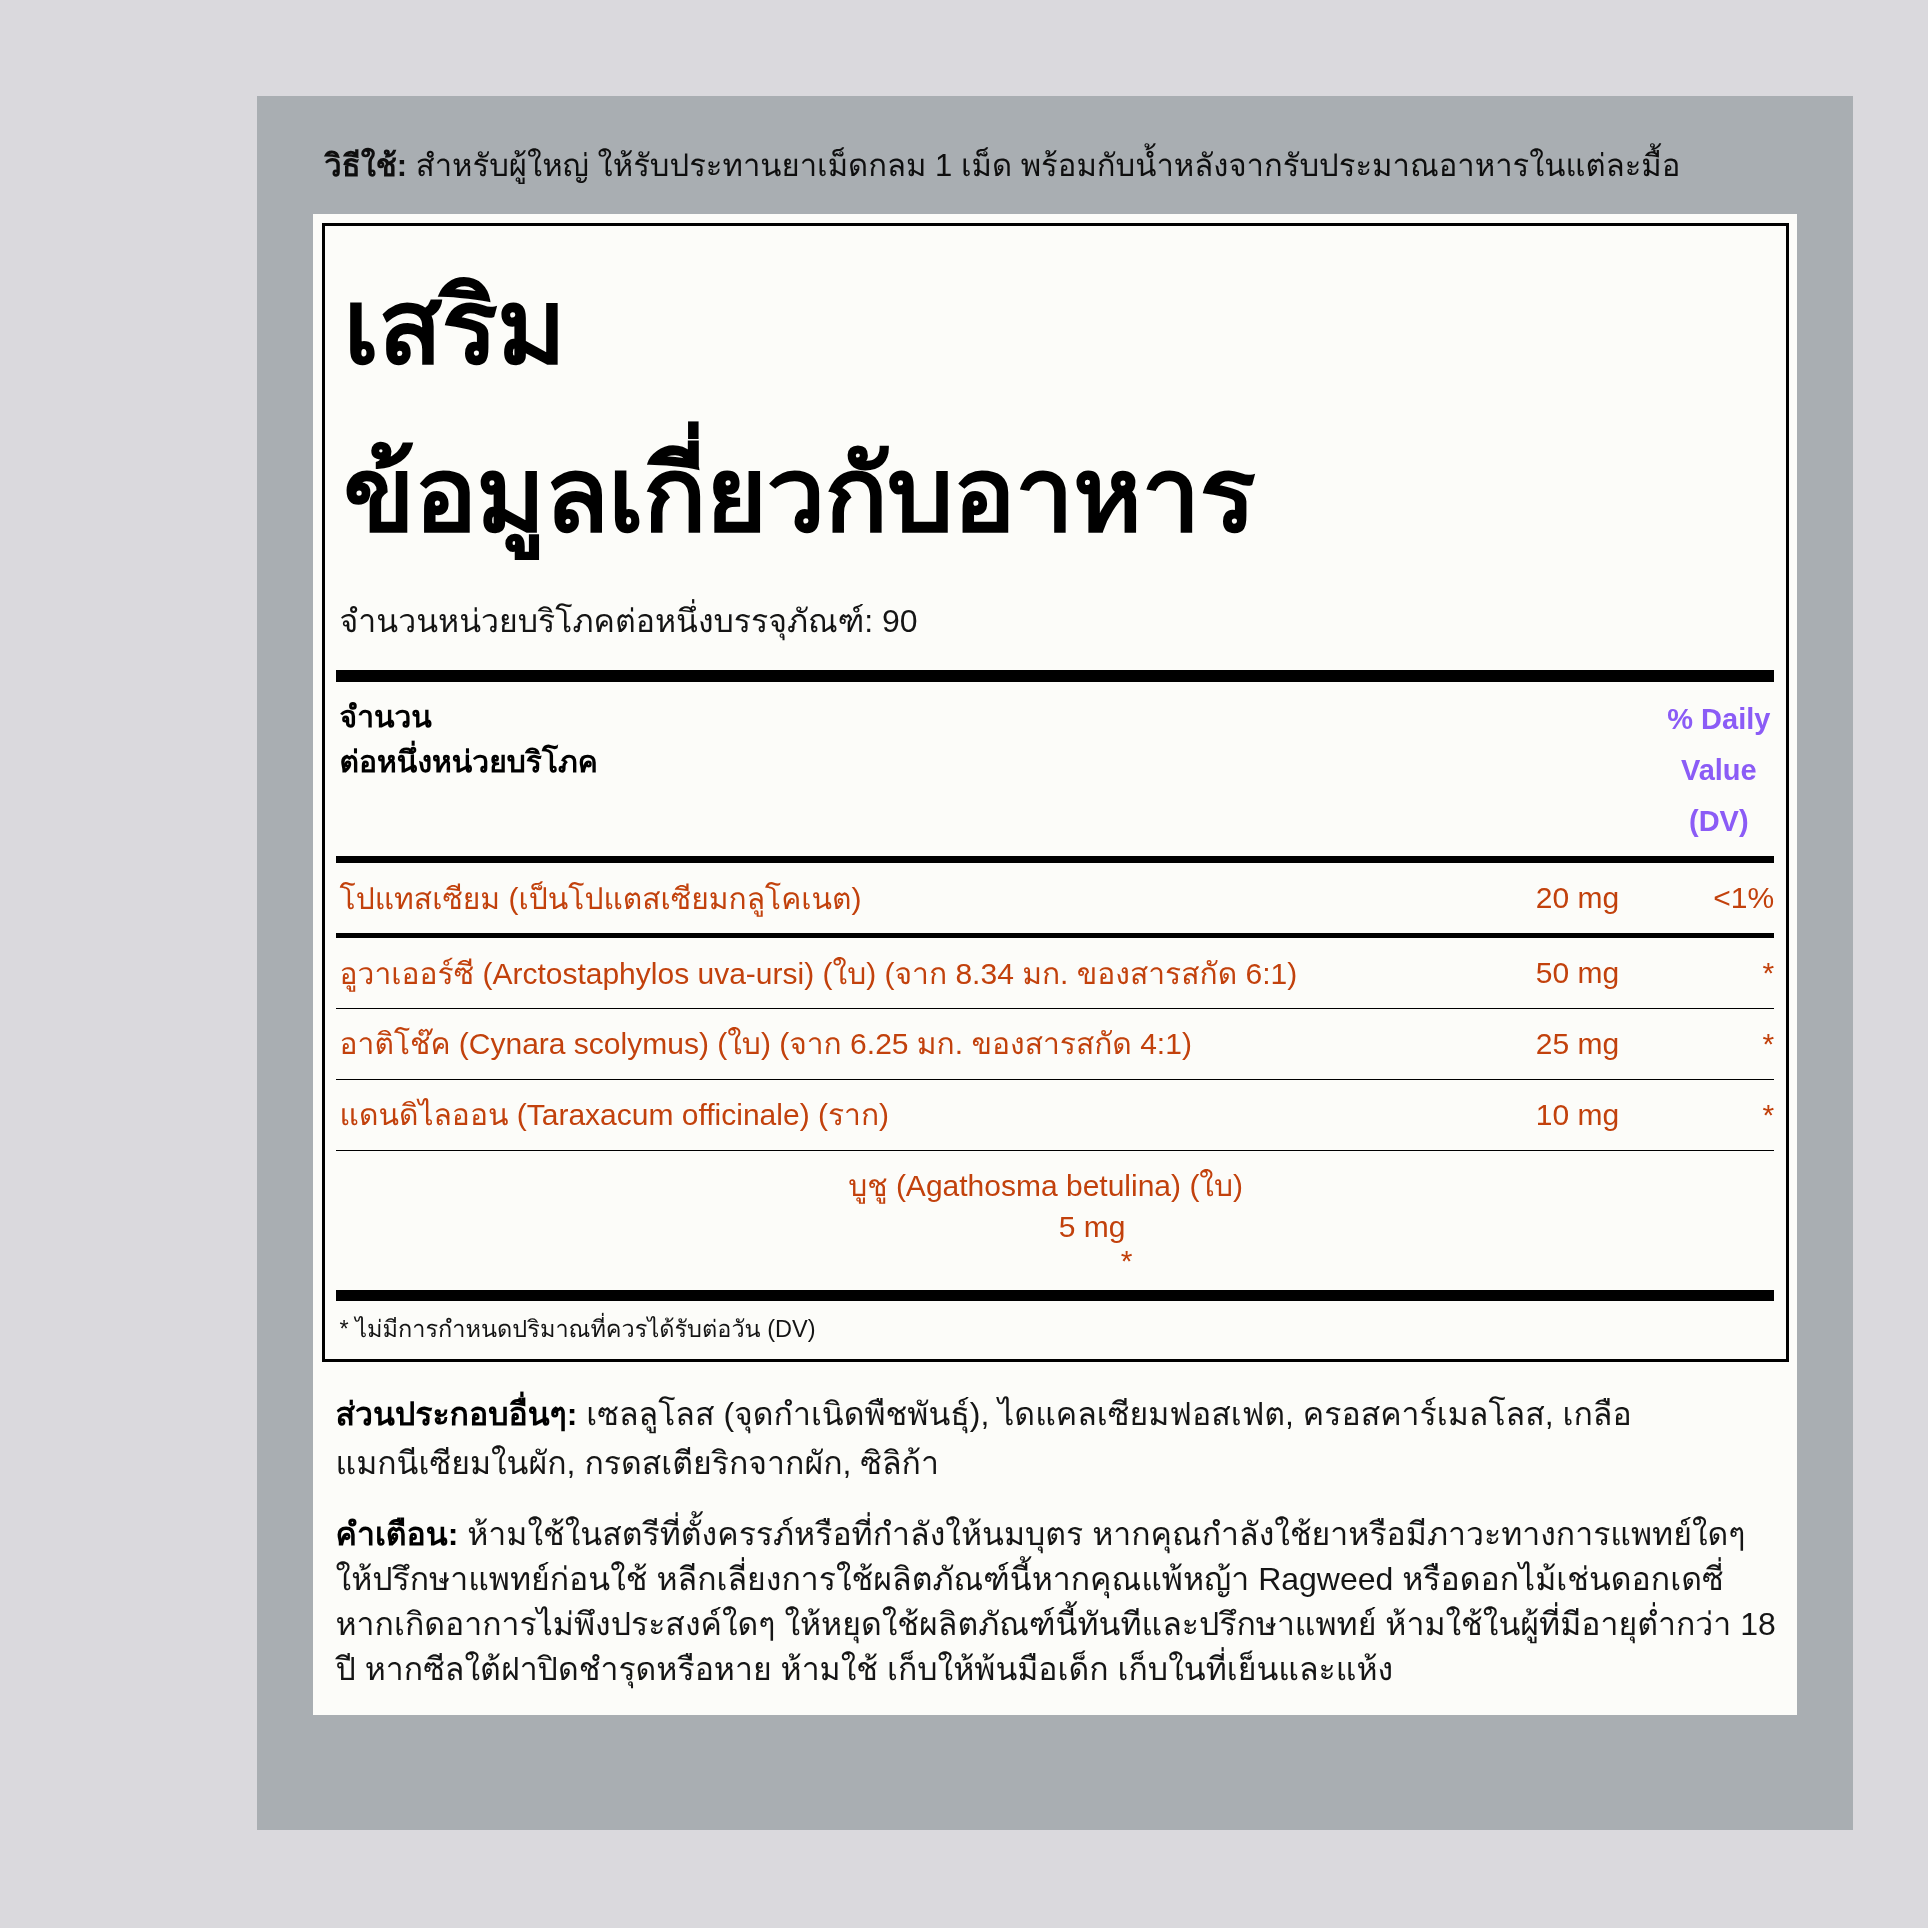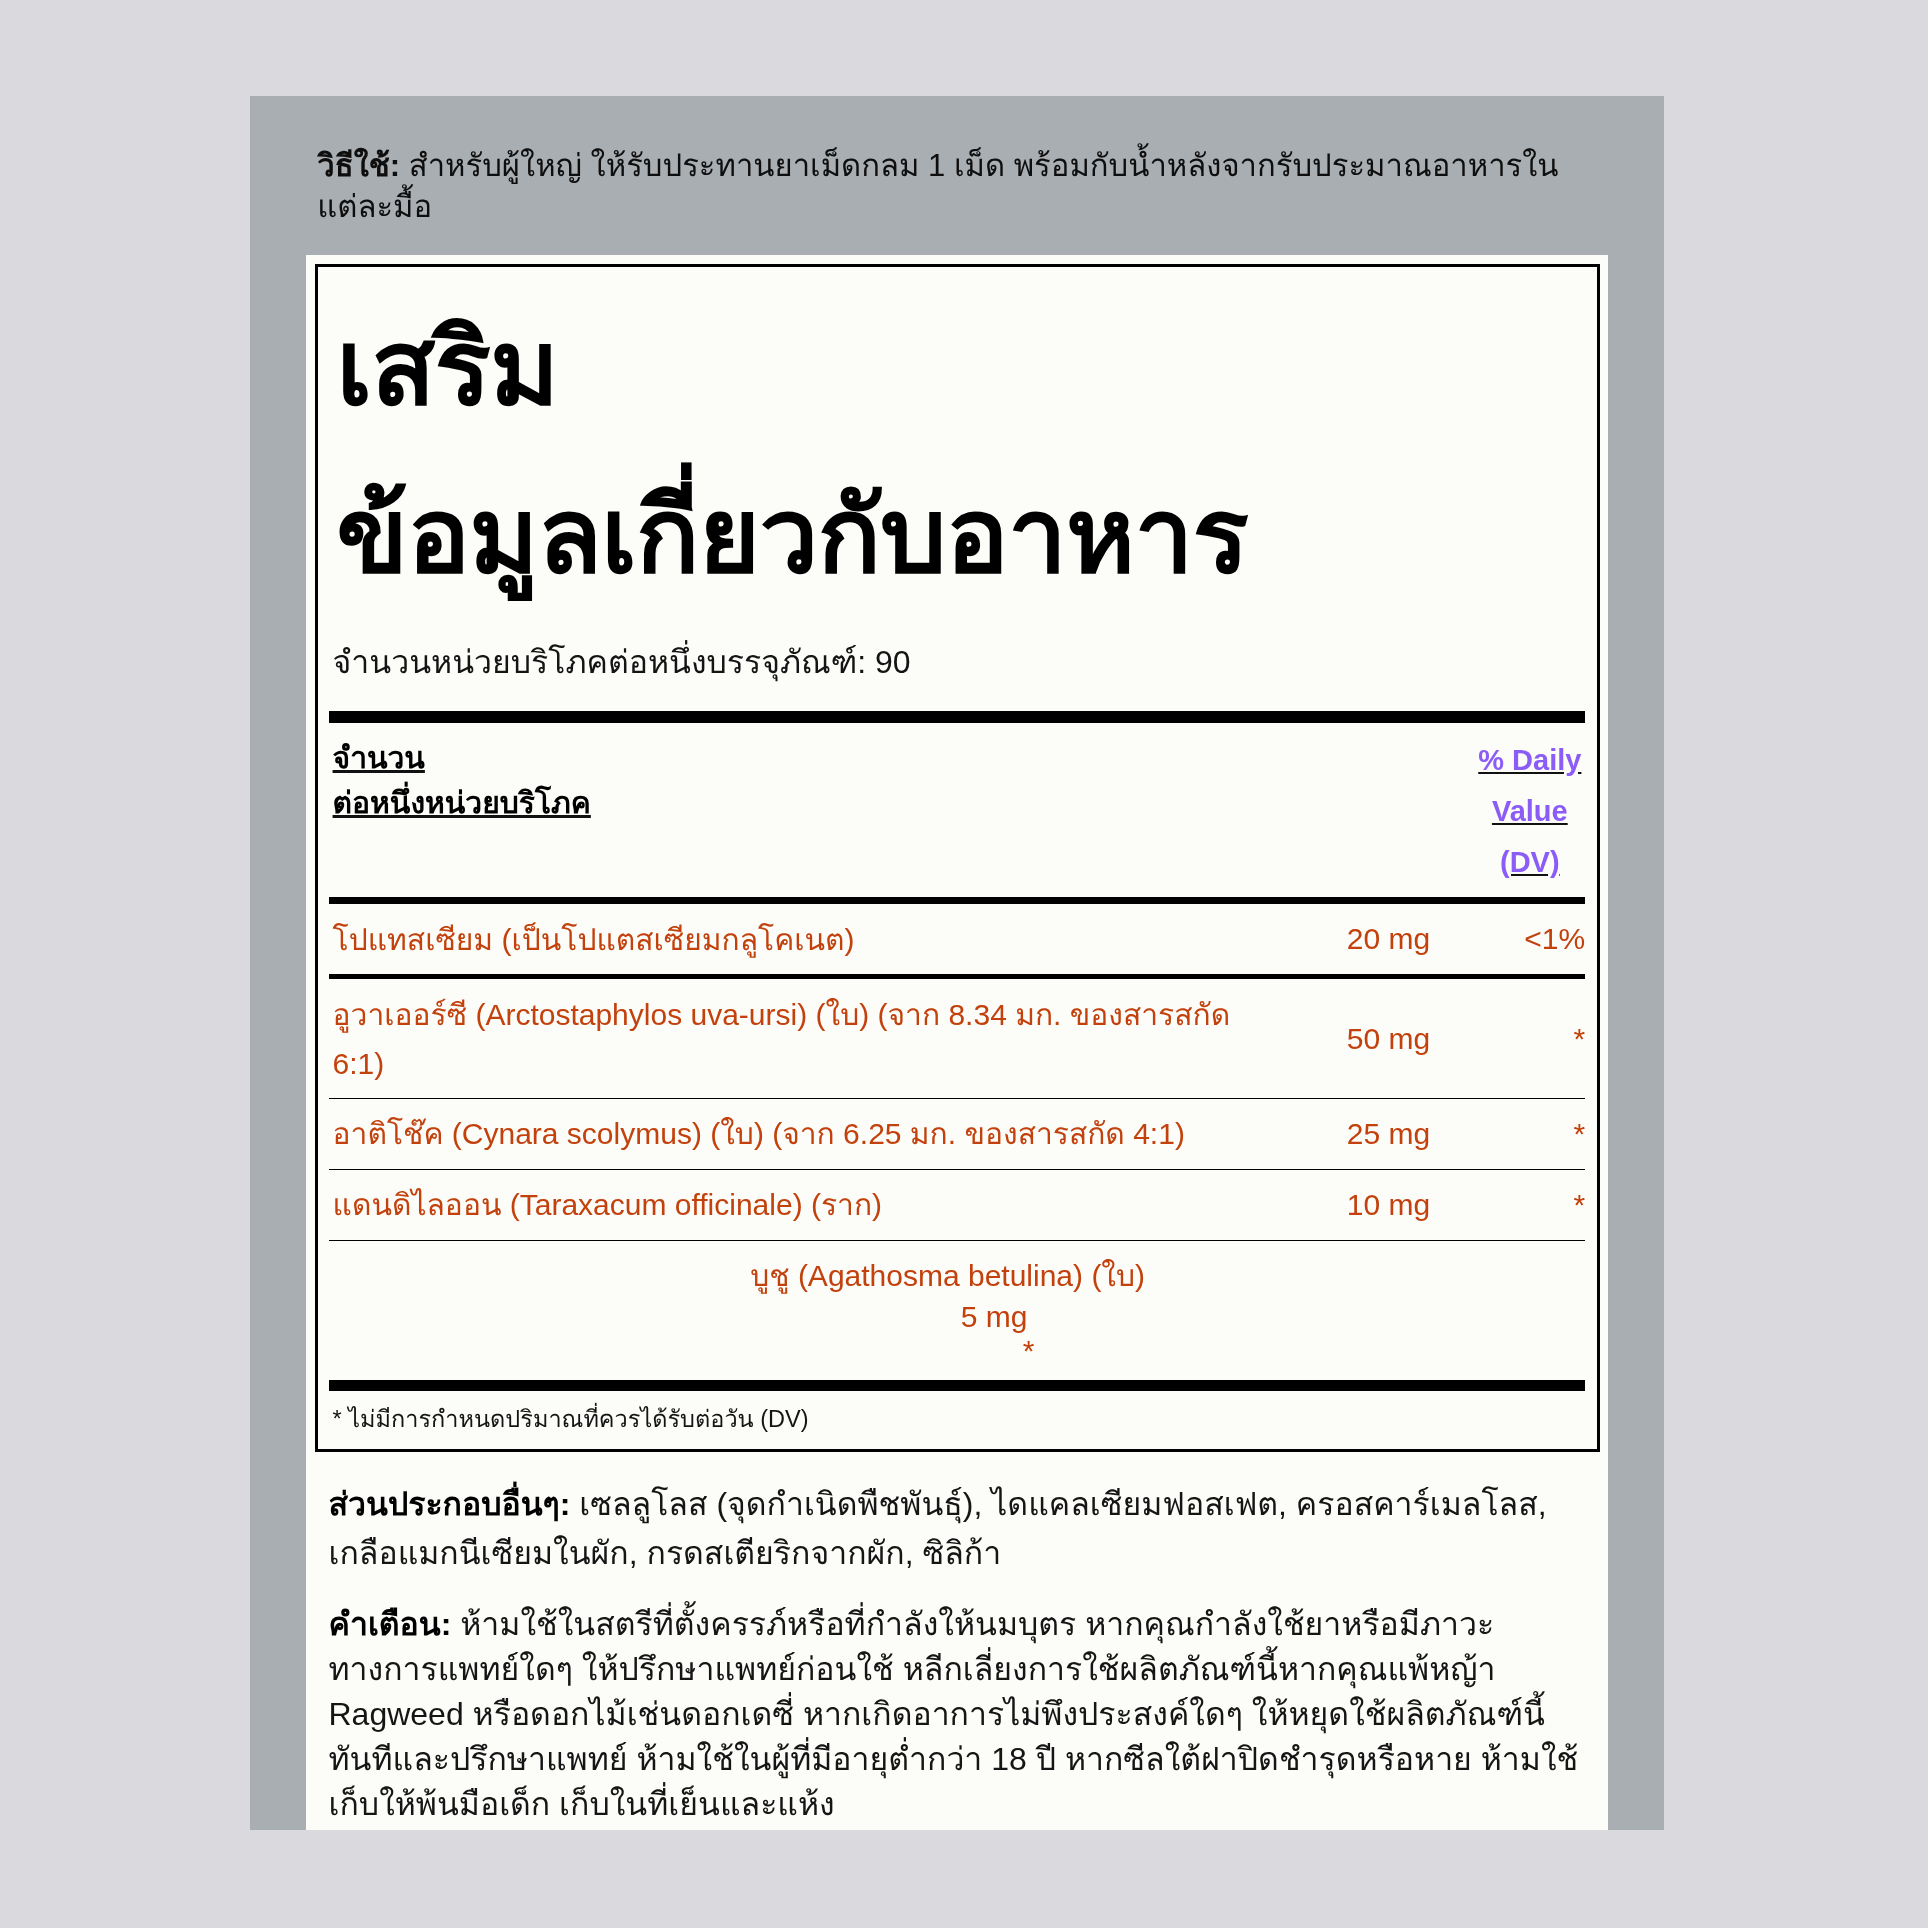--- a/index.html
+++ b/index.html
@@ -5,22 +5,22 @@
   html,body { margin:0; padding:0; }
   body {
     width:1928px; height:1928px;
     background:#dad9dd;
     font-family:"Liberation Sans","DejaVu Sans",sans-serif;
     color:#111;
     position:relative;
     overflow:hidden;
   }
   .label-sheet {
-    position:absolute; left:250px; top:96px;
-    width:1414px; height:1734px;
+    position:absolute; left:257px; top:96px;
+    width:1596px; height:1734px;
     background:#a9aeb2;
     box-sizing:border-box;
     padding:0 56px;
     overflow:hidden;
   }
   .usage { margin:49px 0 0 11.3px; font-size:31px; line-height:41px; color:#0e0e0e; }
   .usage b { font-weight:bold; }
 
   .facts-panel {
     margin-top:28px;
@@ -37,21 +37,21 @@
     letter-spacing:-0.9px;
   }
   .serving-line { font-size:32px; line-height:41px; margin:0 0 15px 3.8px; color:#141414; }
   .serving-line.last { margin-bottom:28px; }
 
   .bar { background:#000; width:100%; }
   .bar-13 { height:12.2px; }
   .bar-8  { height:7.5px; }
   .bar-11 { height:10.4px; margin-top:1.9px; }
 
-  .hdr { display:flex; justify-content:space-between; padding:11.3px 3.8px 9.4px 3.8px;text-decoration:underline; }
+  .hdr { display:flex; justify-content:space-between; padding:11.3px 3.8px 9.4px 3.8px; }
   .hdr-left  { font-weight:bold; font-size:30px; line-height:45px; color:#000; }
   .hdr-right { font-weight:bold; font-size:29px; line-height:51px; text-align:center; color:#8b5cf6;margin-left:47px; }
 
   .row {
     display:flex; align-items:center;
     padding:10.4px 0;
     border-bottom:1.9px solid #000;
     font-size:30px; color:#c2410c;
   }
   .row.thick-sep { border-bottom-width:5.6px; }

